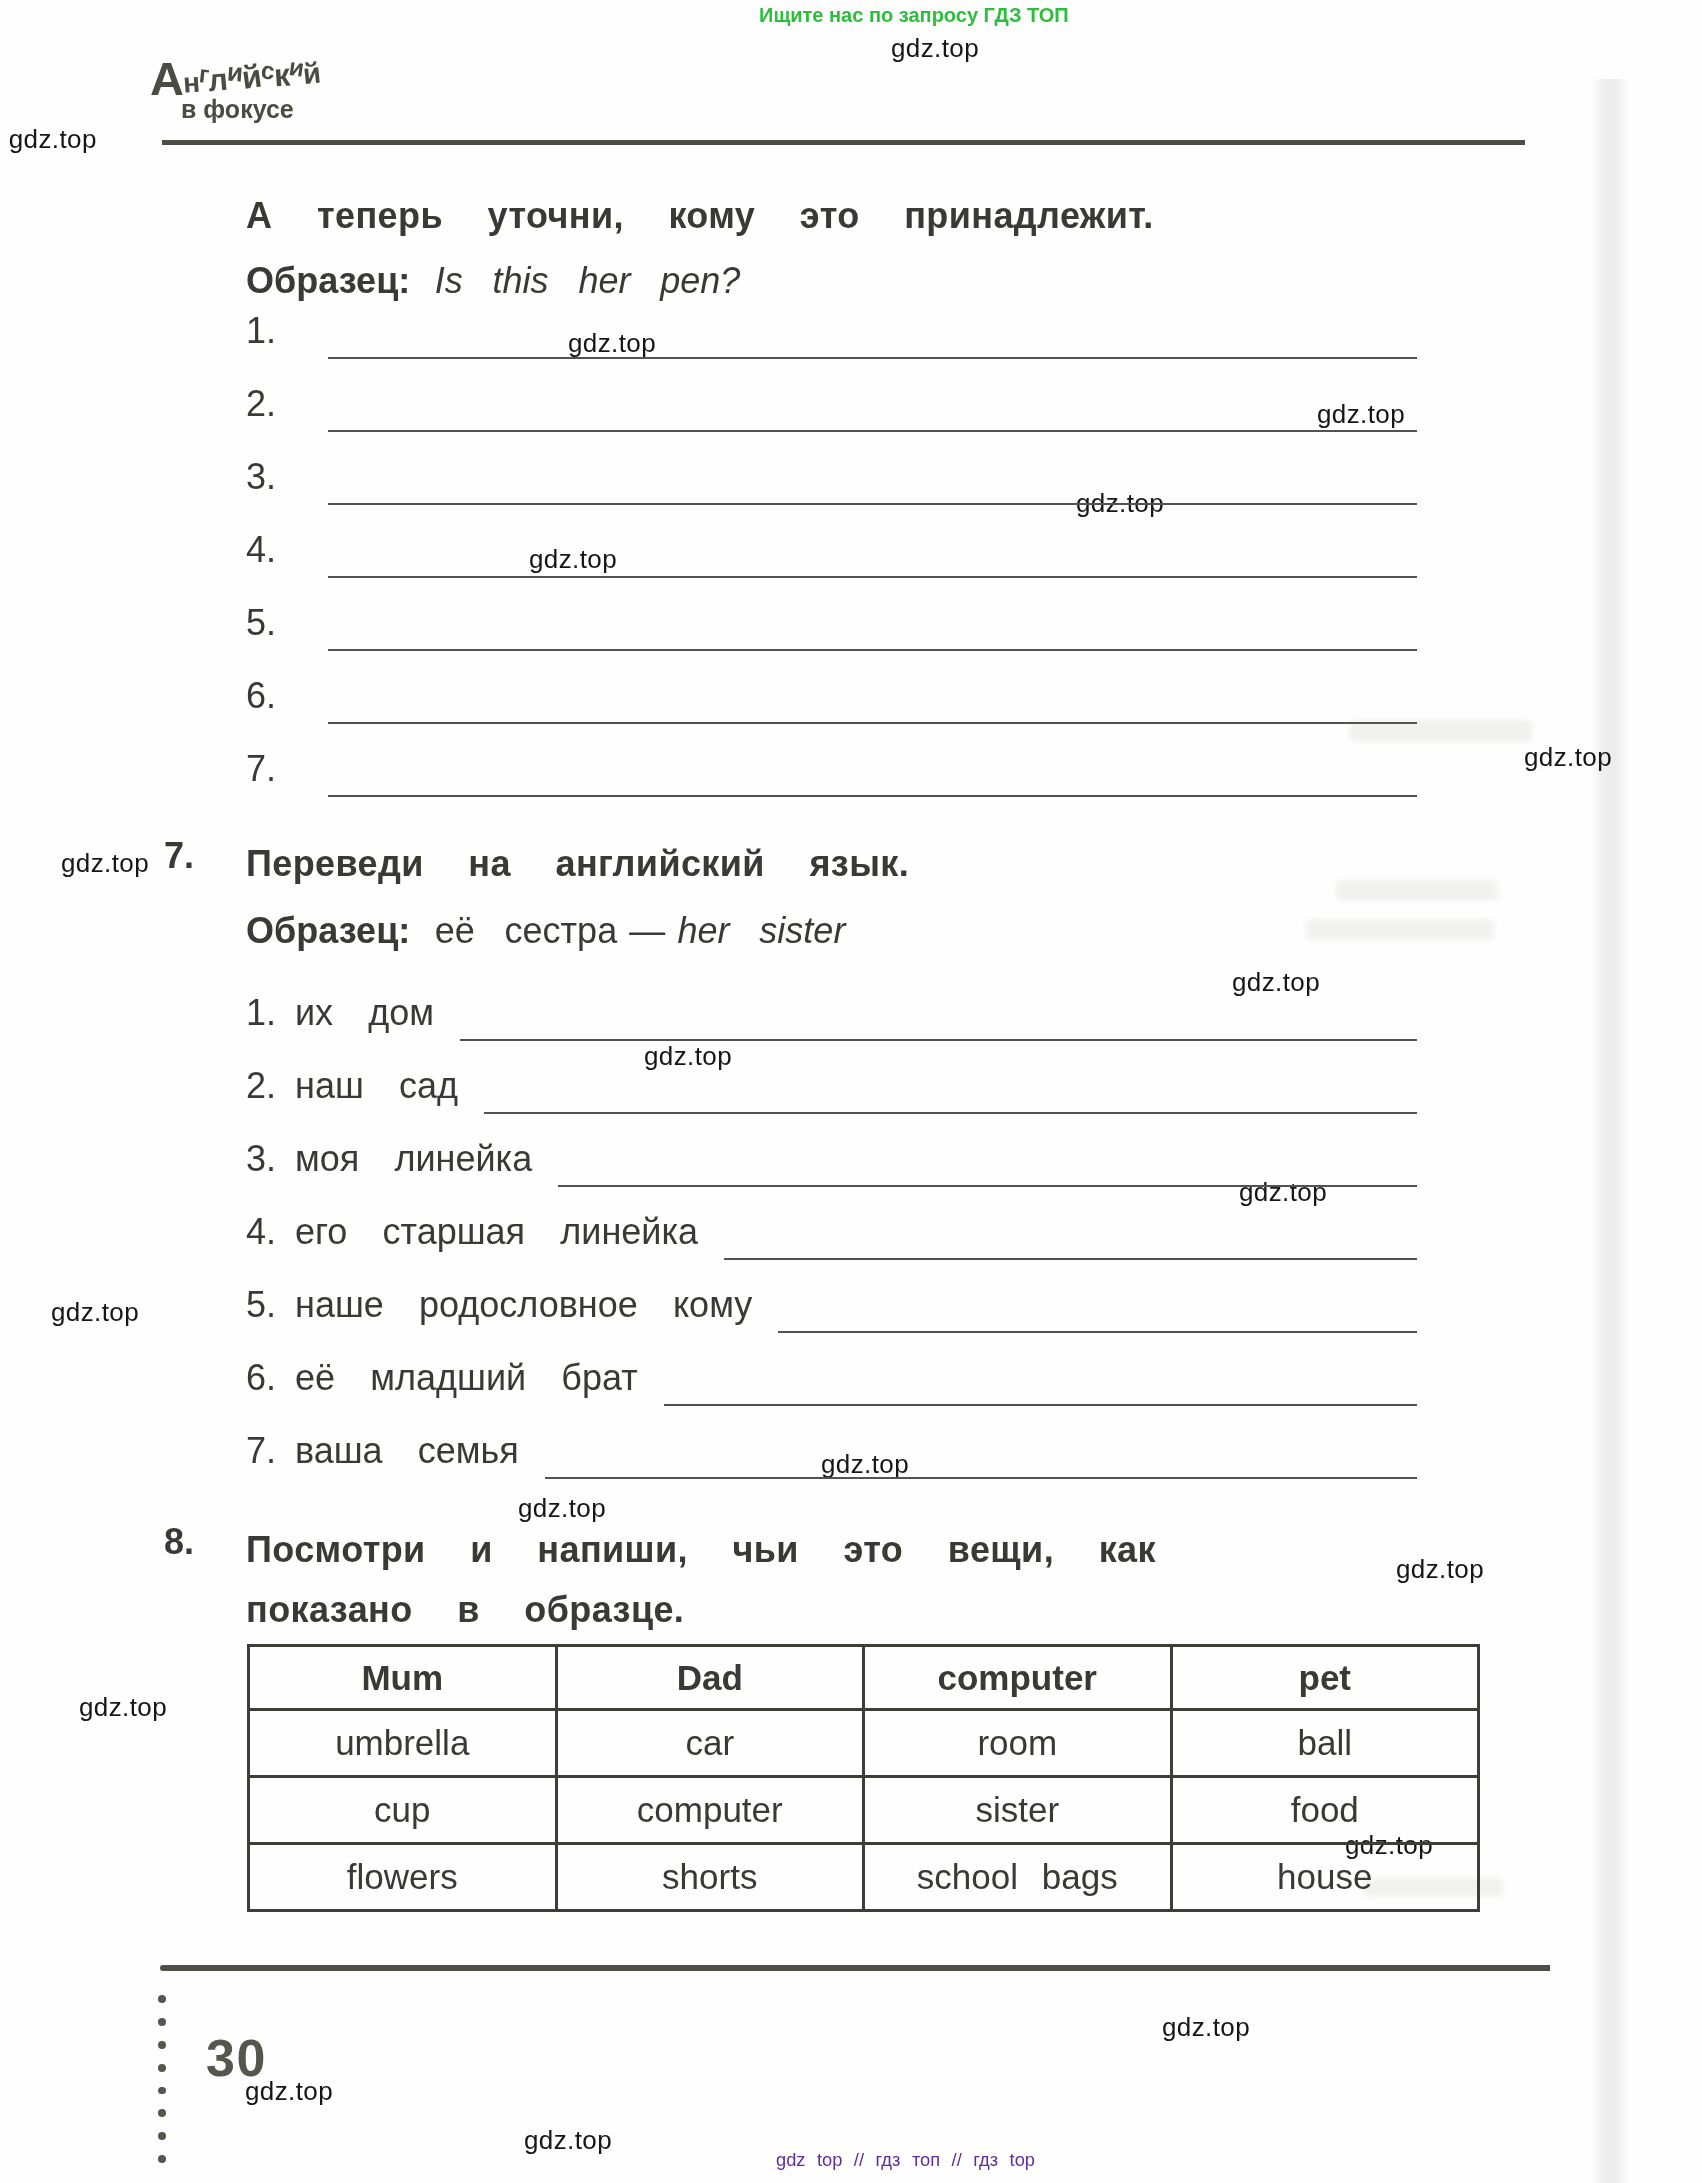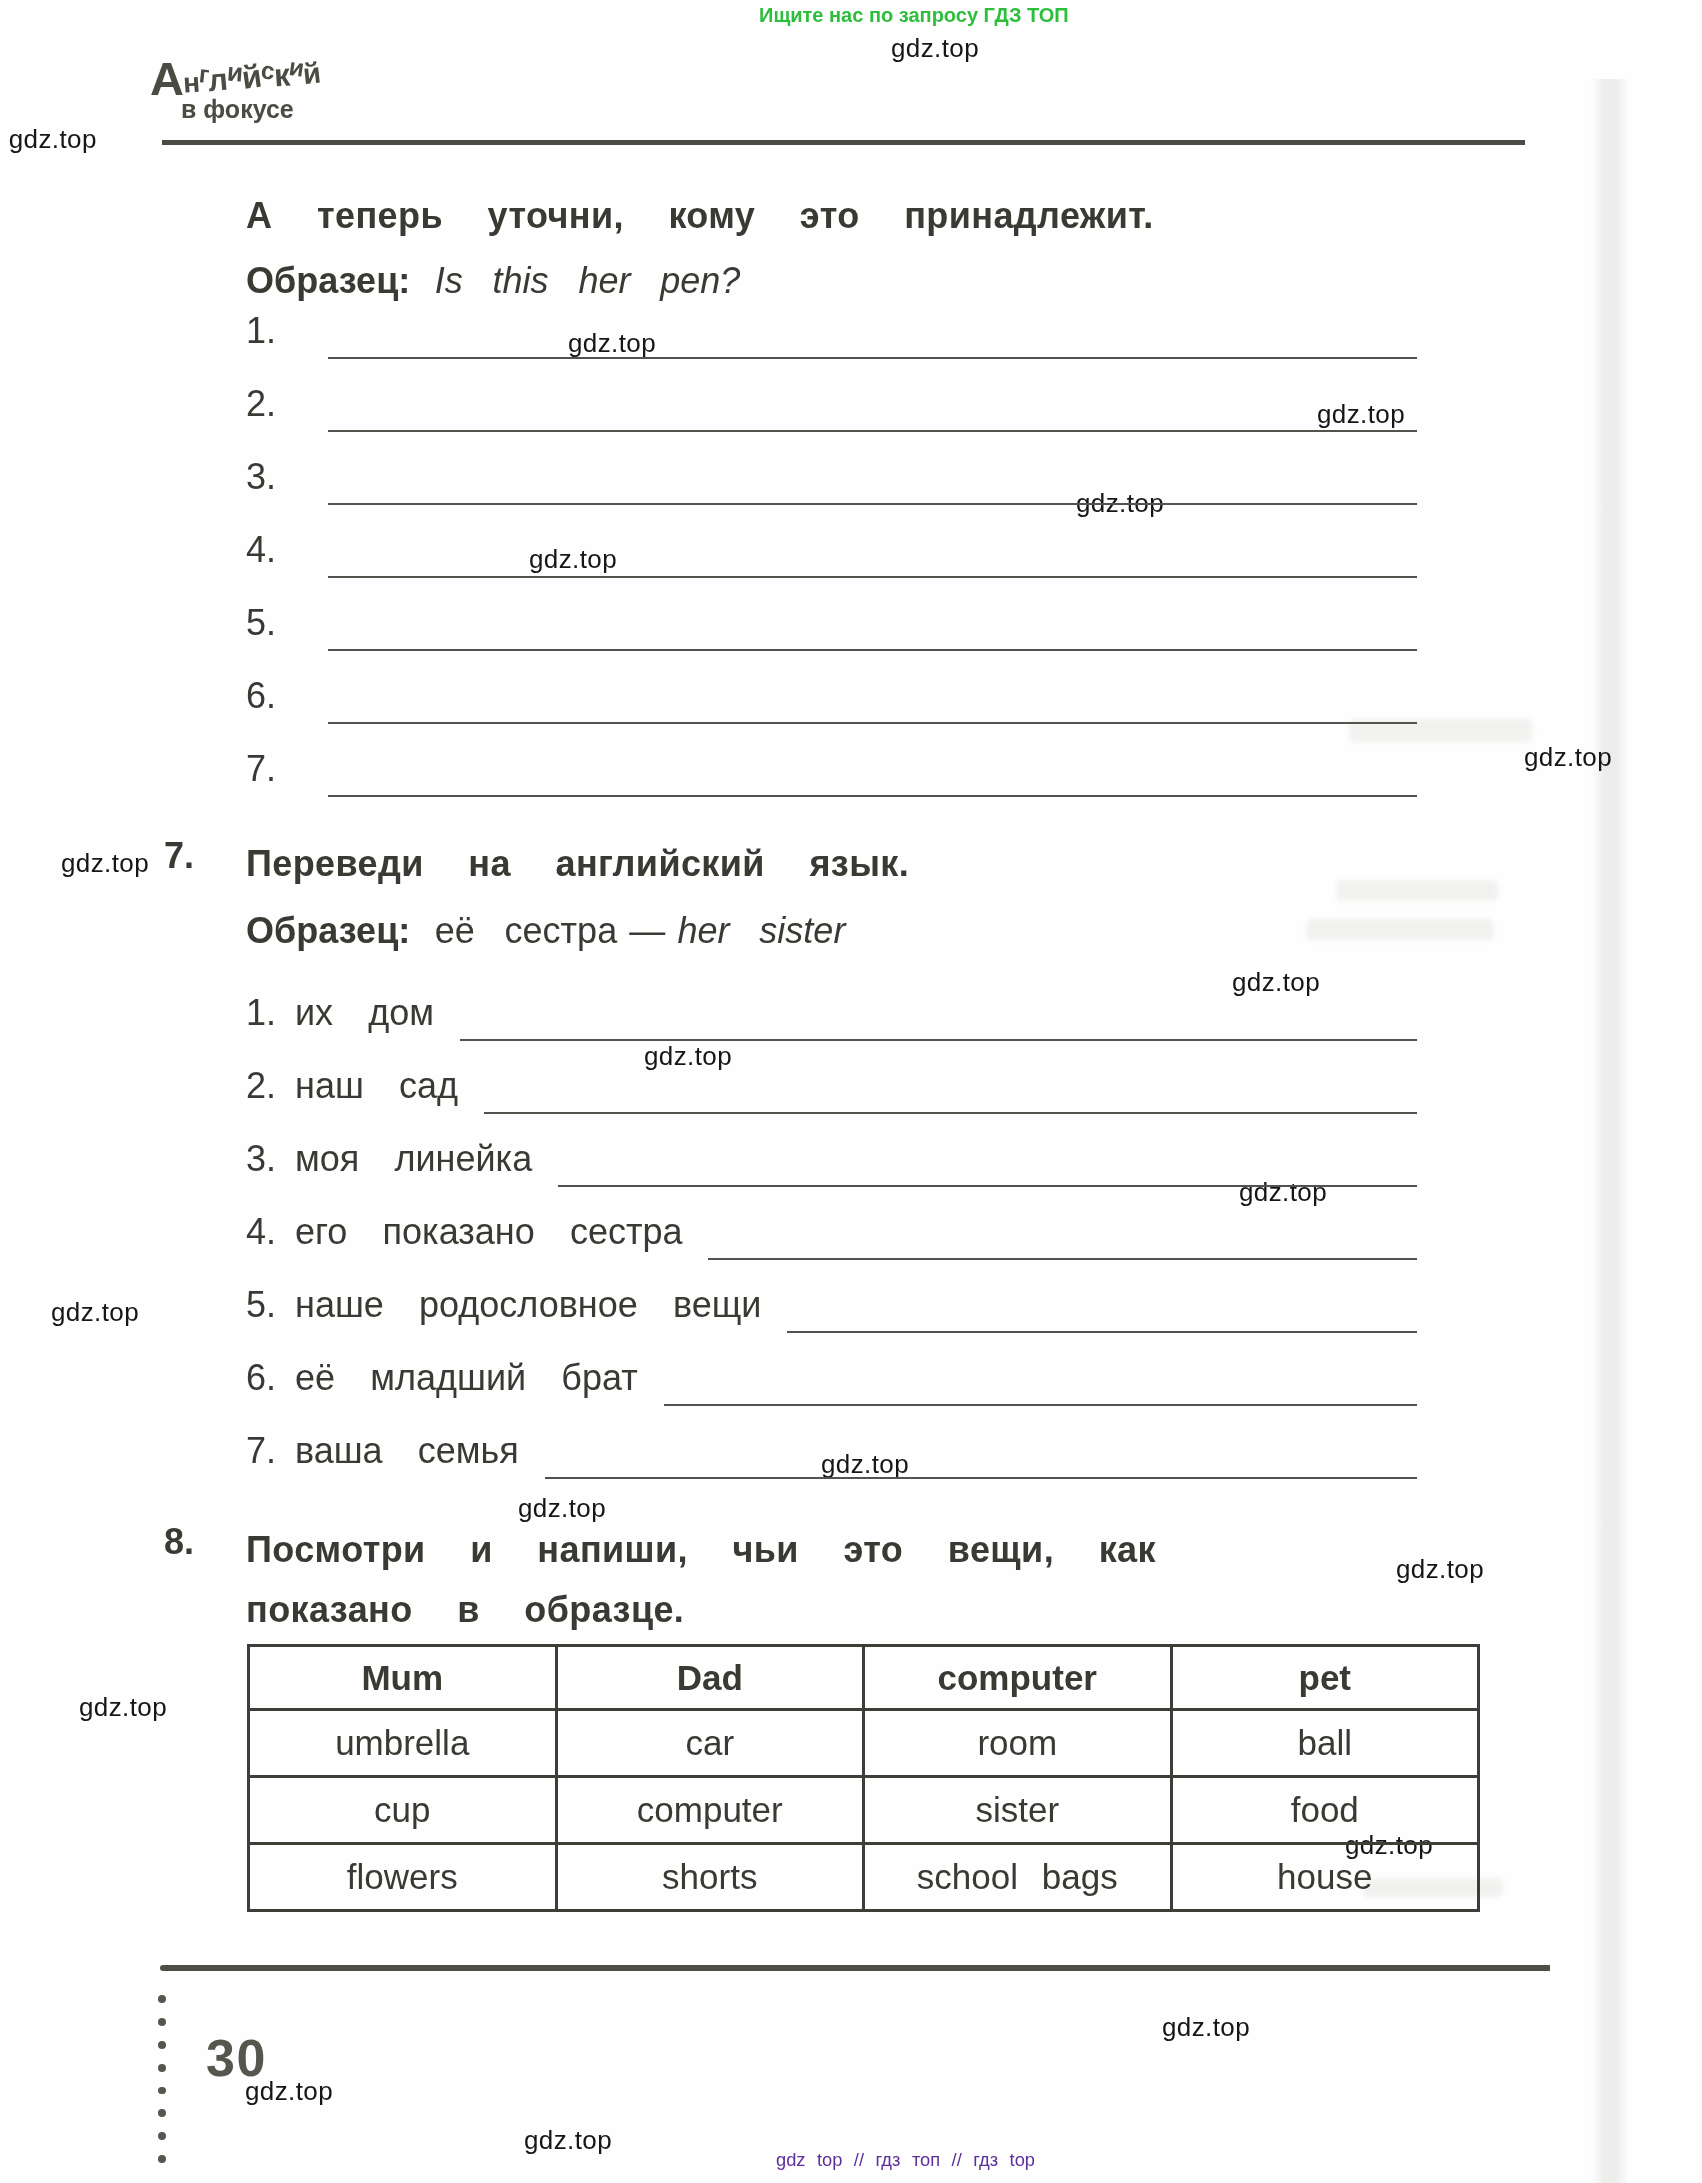--- a/index.html
+++ b/index.html
@@ -176,26 +176,26 @@
       <span class="txt">наш сад</span>
       <div class="line"></div>
     </div>
     <div class="t7-row">
       <span class="num">3.</span>
       <span class="txt">моя линейка</span>
       <div class="line"></div>
     </div>
     <div class="t7-row">
       <span class="num">4.</span>
-      <span class="txt">его показано сестра</span>
+      <span class="txt">его старшая линейка</span>
       <div class="line"></div>
     </div>
     <div class="t7-row">
       <span class="num">5.</span>
-      <span class="txt">наше родословное вещи</span>
+      <span class="txt">наше родословное кому</span>
       <div class="line"></div>
     </div>
     <div class="t7-row">
       <span class="num">6.</span>
       <span class="txt">её младший брат</span>
       <div class="line"></div>
     </div>
     <div class="t7-row">
       <span class="num">7.</span>
       <span class="txt">ваша семья</span>

